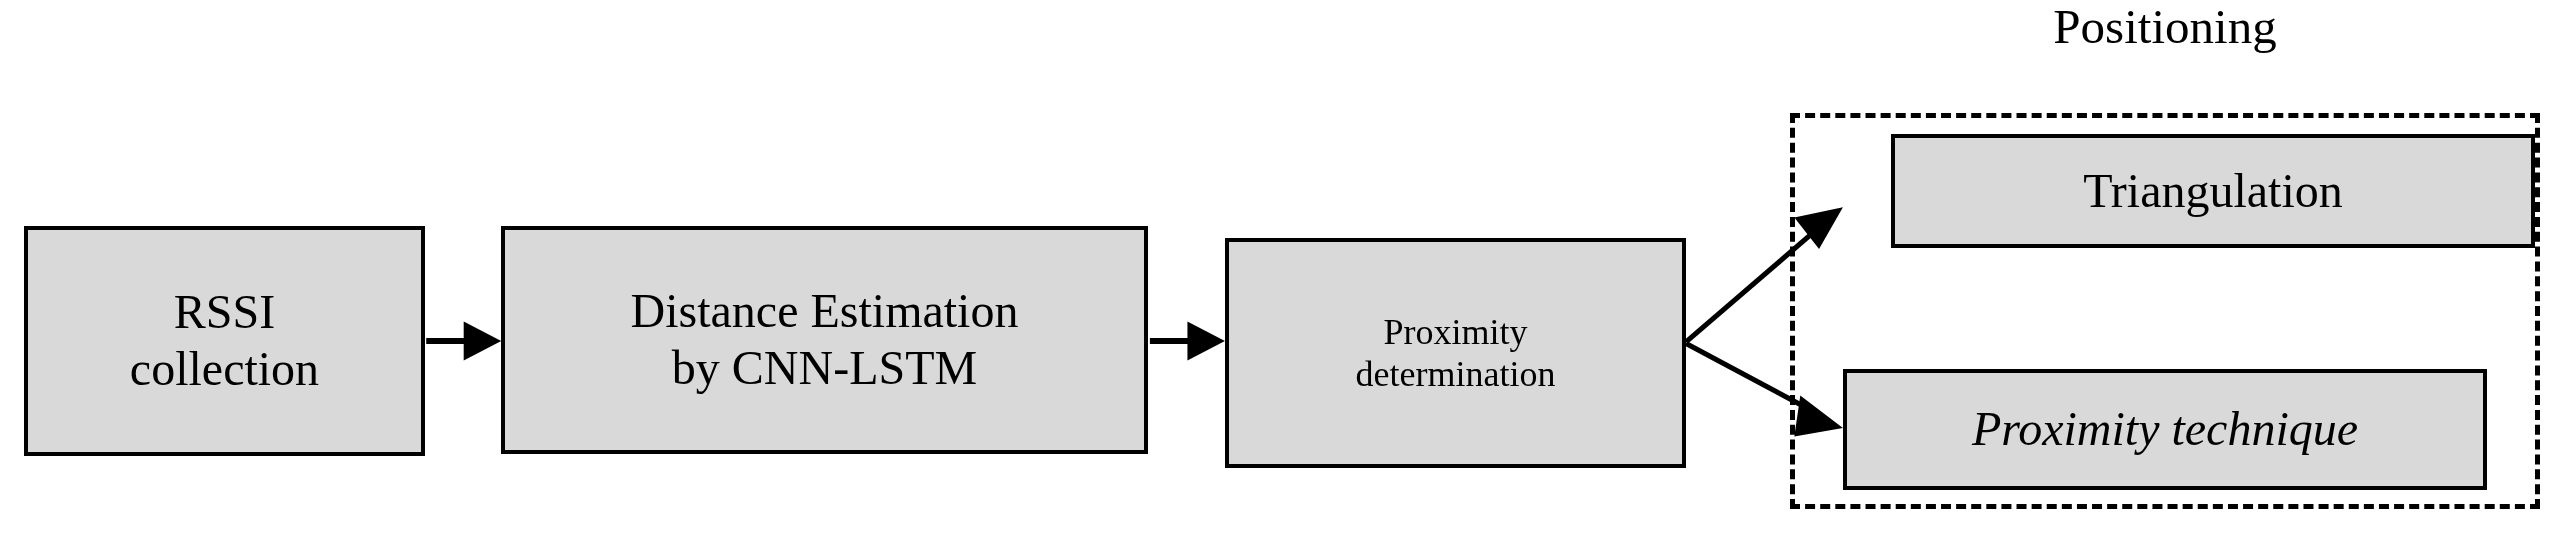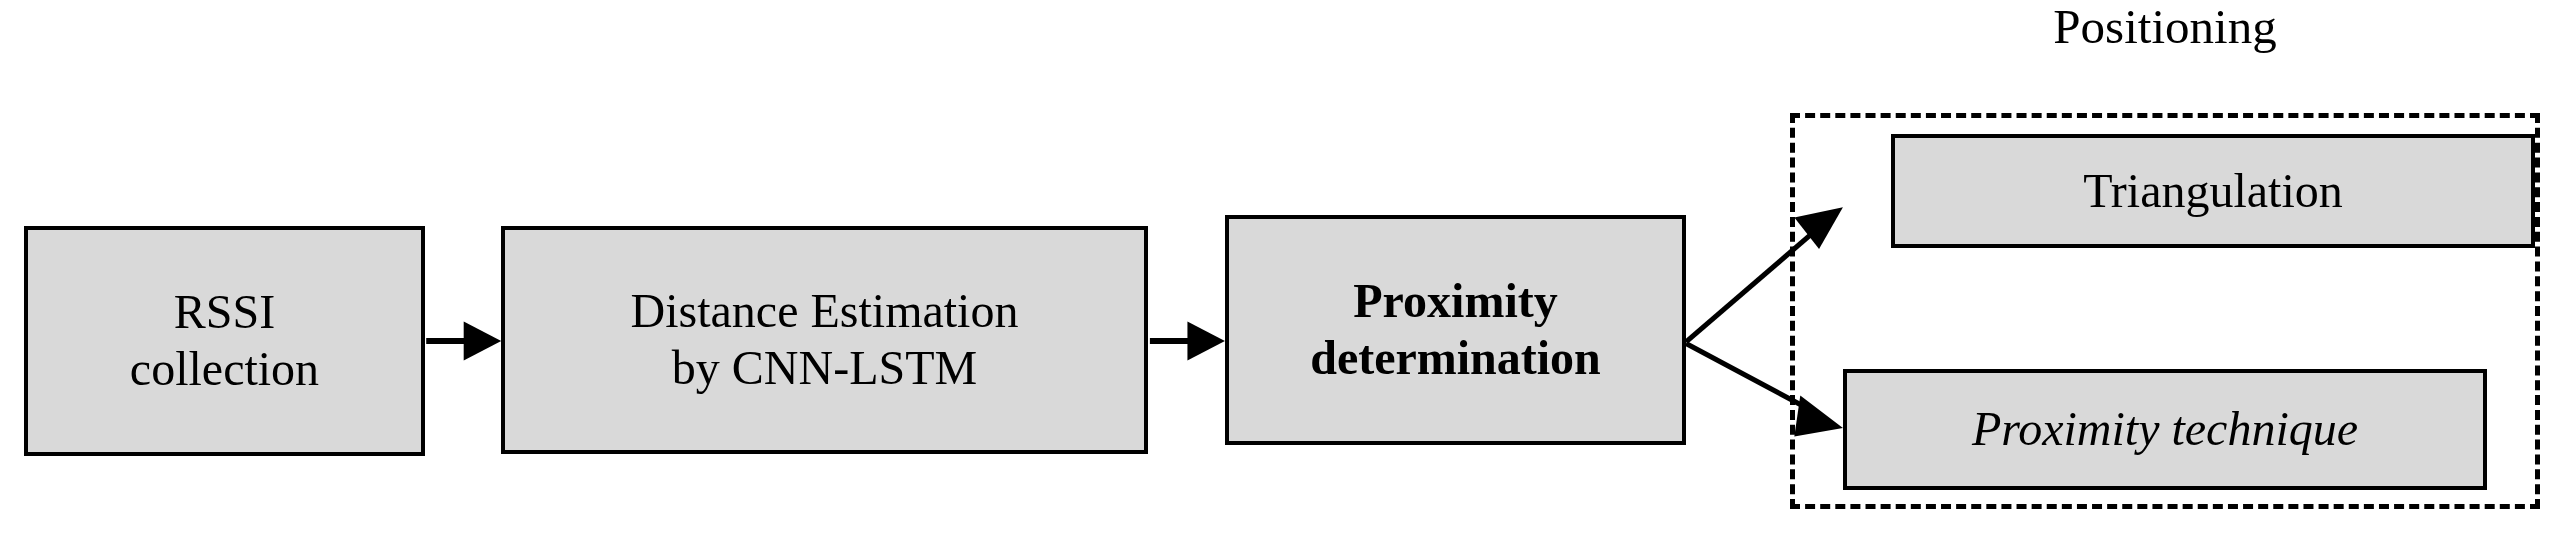--- a/index.html
+++ b/index.html
@@ -26,21 +26,21 @@
     align-items: center;
     justify-content: center;
     text-align: center;
     color: #000000;
     line-height: 1.18;
     white-space: pre-line;
   }
 
   #node-rssi       { left: 24px;   top: 226px; width: 401px; height: 230px; font-size: 48px; }
   #node-distance   { left: 501px;  top: 226px; width: 647px; height: 228px; font-size: 48px; }
-  #node-proximity  { left: 1225px; top: 215px; width: 461px; height: 230px; font-size: 48px; font-weight: bold; }
+  #node-proximity  { left: 1225px; top: 238px; width: 461px; height: 230px; font-size: 36px; }
   #node-triang     { left: 1843px; top: 134px; width: 644px; height: 114px; font-size: 48px; margin-left: 48px; }
   #node-proxtech   { left: 1843px; top: 369px; width: 644px; height: 121px; font-size: 48px; font-style: italic; }
 
   
   #group-positioning {
     position: absolute;
     box-sizing: border-box;
     left: 1790px;
     top: 113px;
     width: 750px;

